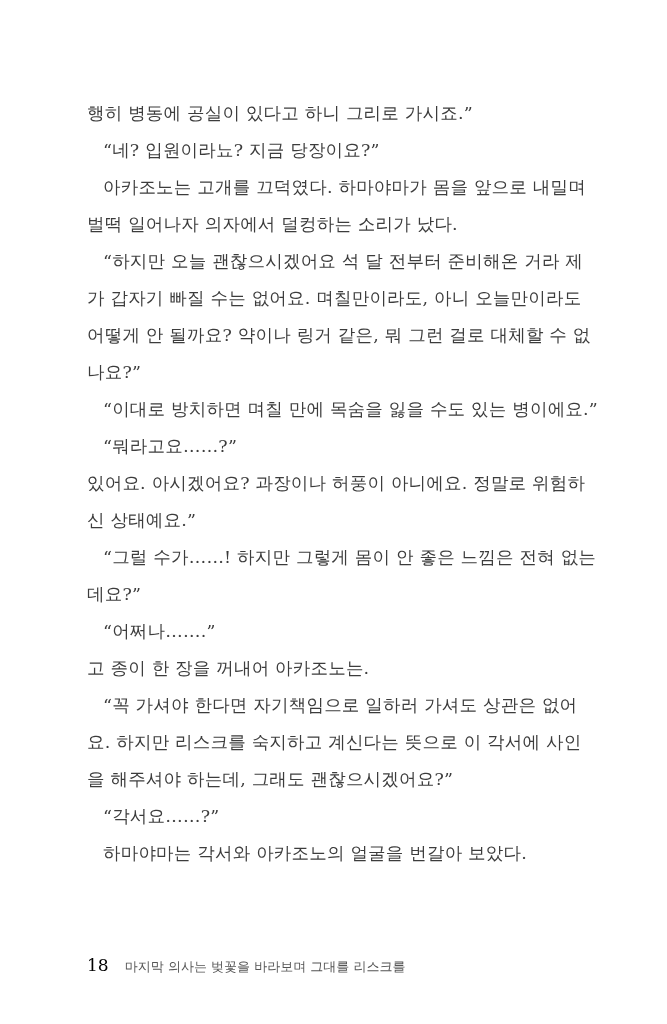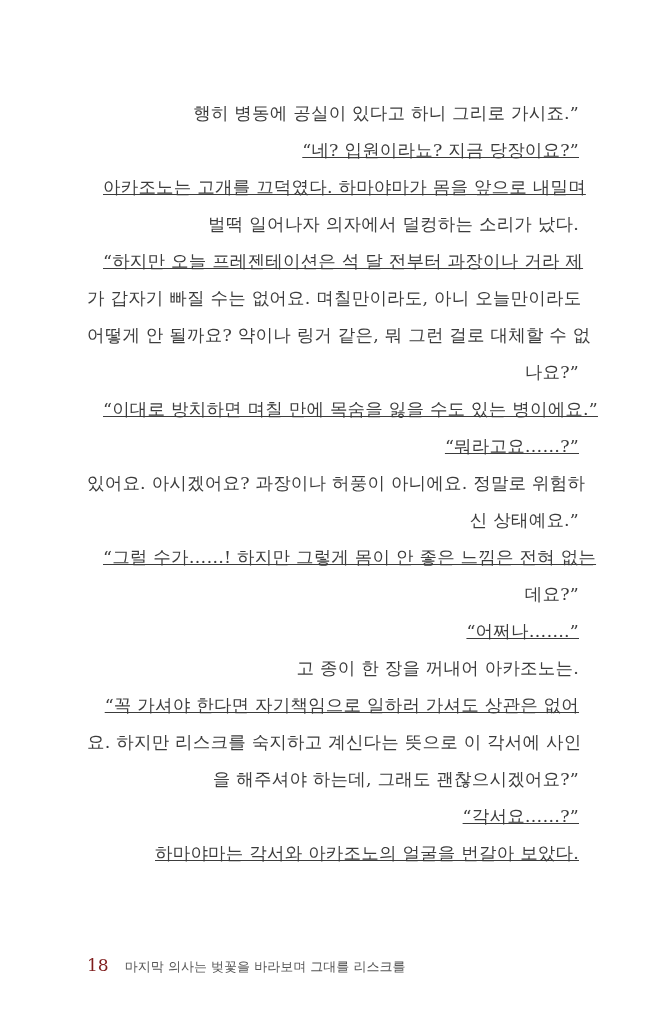--- a/index.html
+++ b/index.html
@@ -1,34 +1,34 @@
 <!DOCTYPE html>
 <html><head>
 <meta charset="utf-8">
 <style>
   html, body { margin:0; padding:0; background:#ffffff; }
   body { width:667px; height:1024px; position:relative; overflow:hidden;
          font-family: "DejaVu Serif", "Liberation Serif", serif; color:#3c3c3c; }
   .page { position:absolute; left:0; top:0; width:667px; height:1024px; background:#fff; }
-  .body-text { position:absolute; left:87px; top:95px; width:492px;text-align:right; }
+  .body-text { position:absolute; left:87px; top:95px; width:492px; }
   .line { height:37px; line-height:37px; font-size:17.5px; white-space:nowrap; letter-spacing:0.2px; }
-  .line.indent { padding-left:16px;text-decoration:underline; }
+  .line.indent { padding-left:16px; }
   .footer { position:absolute; left:87px; top:955px; font-size:13px; color:#555; white-space:nowrap; }
-  .footer .num { font-size:17px; margin-right:12px; color:#7f1d1d; }
+  .footer .num { font-size:17px; margin-right:12px; color:#000000; }
 </style>
 </head>
 <body>
 
 <div class="page">
   <div class="body-text">
     <div class="line">행히 병동에 공실이 있다고 하니 그리로 가시죠.”</div>
     <div class="line indent">“네? 입원이라뇨? 지금 당장이요?”</div>
     <div class="line indent">아카조노는 고개를 끄덕였다. 하마야마가 몸을 앞으로 내밀며</div>
     <div class="line">벌떡 일어나자 의자에서 덜컹하는 소리가 났다.</div>
-    <div class="line indent">“하지만 오늘 프레젠테이션은 석 달 전부터 과장이나 거라 제</div>
+    <div class="line indent">“하지만 오늘 괜찮으시겠어요 석 달 전부터 준비해온 거라 제</div>
     <div class="line">가 갑자기 빠질 수는 없어요. 며칠만이라도, 아니 오늘만이라도</div>
     <div class="line">어떻게 안 될까요? 약이나 링거 같은, 뭐 그런 걸로 대체할 수 없</div>
     <div class="line">나요?”</div>
     <div class="line indent">“이대로 방치하면 며칠 만에 목숨을 잃을 수도 있는 병이에요.”</div>
     <div class="line indent">“뭐라고요……?”</div>
     <div class="line">있어요. 아시겠어요? 과장이나 허풍이 아니에요. 정말로 위험하</div>
     <div class="line">신 상태예요.”</div>
     <div class="line indent">“그럴 수가……! 하지만 그렇게 몸이 안 좋은 느낌은 전혀 없는</div>
     <div class="line">데요?”</div>
     <div class="line indent">“어쩌나…….”</div>

